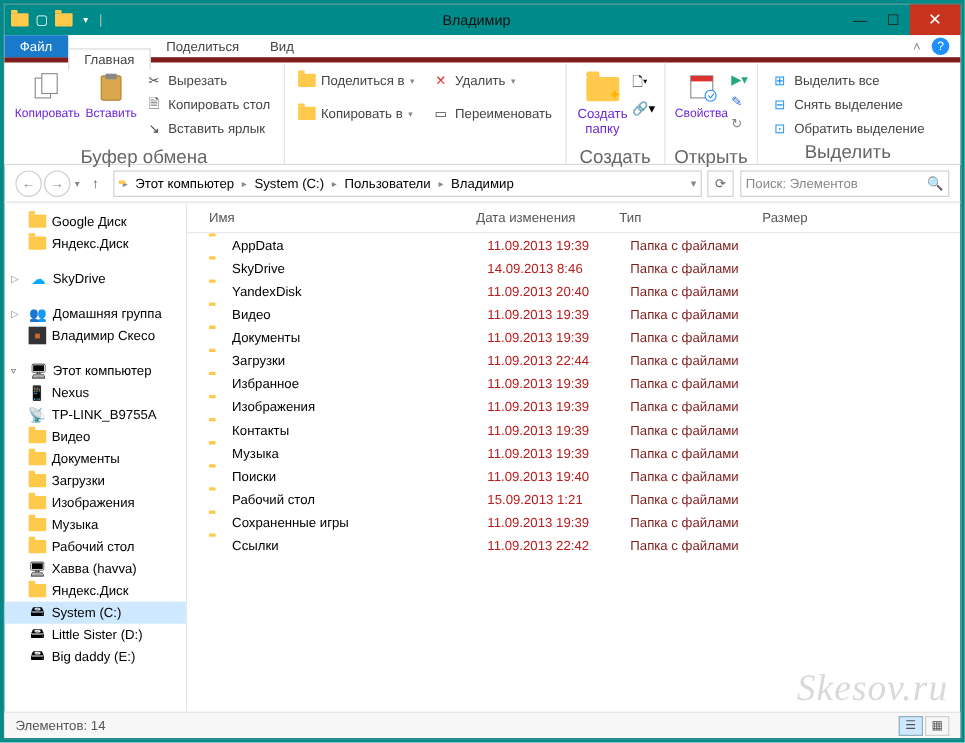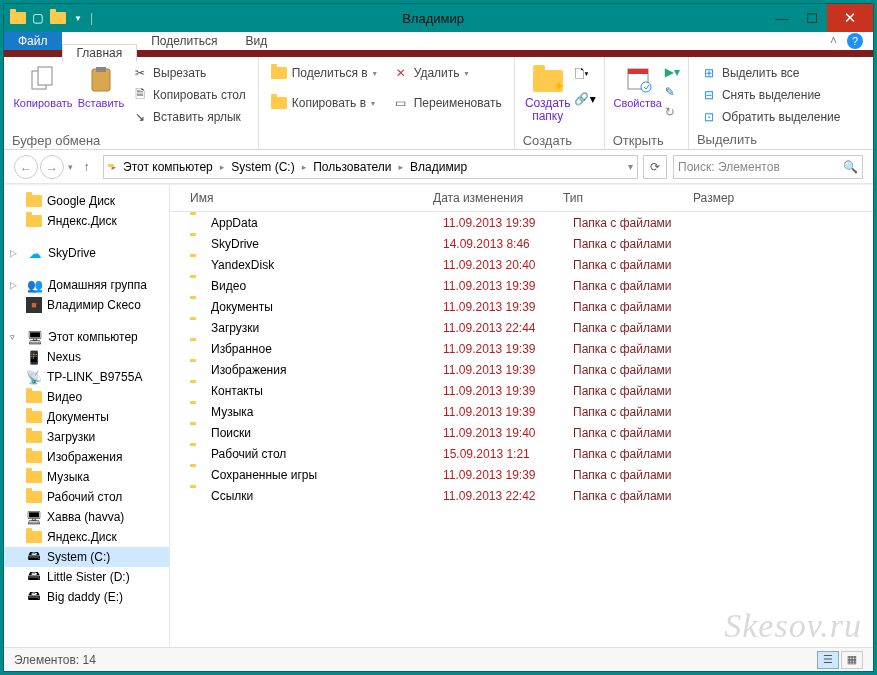--- a/index.html
+++ b/index.html
@@ -9,32 +9,32 @@
 
 .titlebar { height:28px; background:#008b8b; display:flex; align-items:center; color:#fff; }
 .titlebar .qat { display:flex; align-items:center; gap:4px; padding:0 6px; }
 .titlebar .qat .ic { width:16px; height:16px; display:flex; align-items:center; justify-content:center; }
 .title-text { flex:1; text-align:center; color:#111; font-size:13px; }
 .win-controls { display:flex; height:100%; }
 .win-controls div { width:30px; display:flex; align-items:center; justify-content:center; cursor:pointer; color:#222; font-size:13px; }
 .win-controls .close { width:46px; background:#c7331e; color:#fff; font-size:15px; }
 
 
-.ribbon-tabs { height:25px; background:#fff; border-bottom:7px solid #7f1d1d; display:flex; align-items:stretch; }
+.ribbon-tabs { height:25px; background:#fff; border-bottom:5px solid #7f1d1d; display:flex; align-items:stretch; }
 .ribbon-tabs .tab { padding:0 14px; display:flex; align-items:center; cursor:pointer; color:#444; }
 .ribbon-tabs .tab.file { background:#1979ca; color:#fff; }
 .ribbon-tabs .tab.active { border:1px solid #d8d8d8; border-bottom:1px solid #fff; position:relative; top:12px; background:#fff; }
 .ribbon-tabs .right { margin-left:auto; display:flex; align-items:center; gap:10px; padding-right:10px; color:#666; }
 .help-icon { width:16px;height:16px;border-radius:50%; background:#1e90ff;color:#fff; font-size:11px; display:flex;align-items:center;justify-content:center; }
 
 
 .ribbon { height:93px; background:#fff; border-bottom:1px solid #d8d8d8; display:flex; }
 .rgroup { border-right:1px solid #e0e0e0; padding:4px 8px 2px 8px; display:flex; flex-direction:column; }
 .rgroup .content { flex:1; display:flex; align-items:flex-start; gap:2px; }
-.rgroup .label { text-align:left; color:#666; font-size:13px; padding-top:2px; }
+.rgroup .label { text-align:center; color:#666; font-size:17px; padding-top:2px; }
 .big-btn { display:flex; flex-direction:column; align-items:center; justify-content:flex-start; width:62px; height:70px; padding-top:2px; cursor:pointer; text-align:center; color:#6d28d9; }
 .big-btn.narrow{width:50px;}
 .big-btn .bicon { width:32px; height:32px; margin-bottom:2px; display:flex; align-items:center; justify-content:center; }
 .big-btn .blabel { font-size:11px; line-height:13px; }
 .small-stack { display:flex; flex-direction:column; gap:2px; padding-top:2px; }
 .small-btn { display:flex; align-items:center; gap:5px; padding:2px 4px; cursor:pointer; color:#444; white-space:nowrap; font-size:11.5px;}
 .small-btn .sicon { width:16px; height:16px; display:flex;align-items:center;justify-content:center;}
 
 
 .navbar { height:34px; border-bottom:1px solid #e6e6e6; display:flex; align-items:center; gap:6px; padding:0 10px; }

